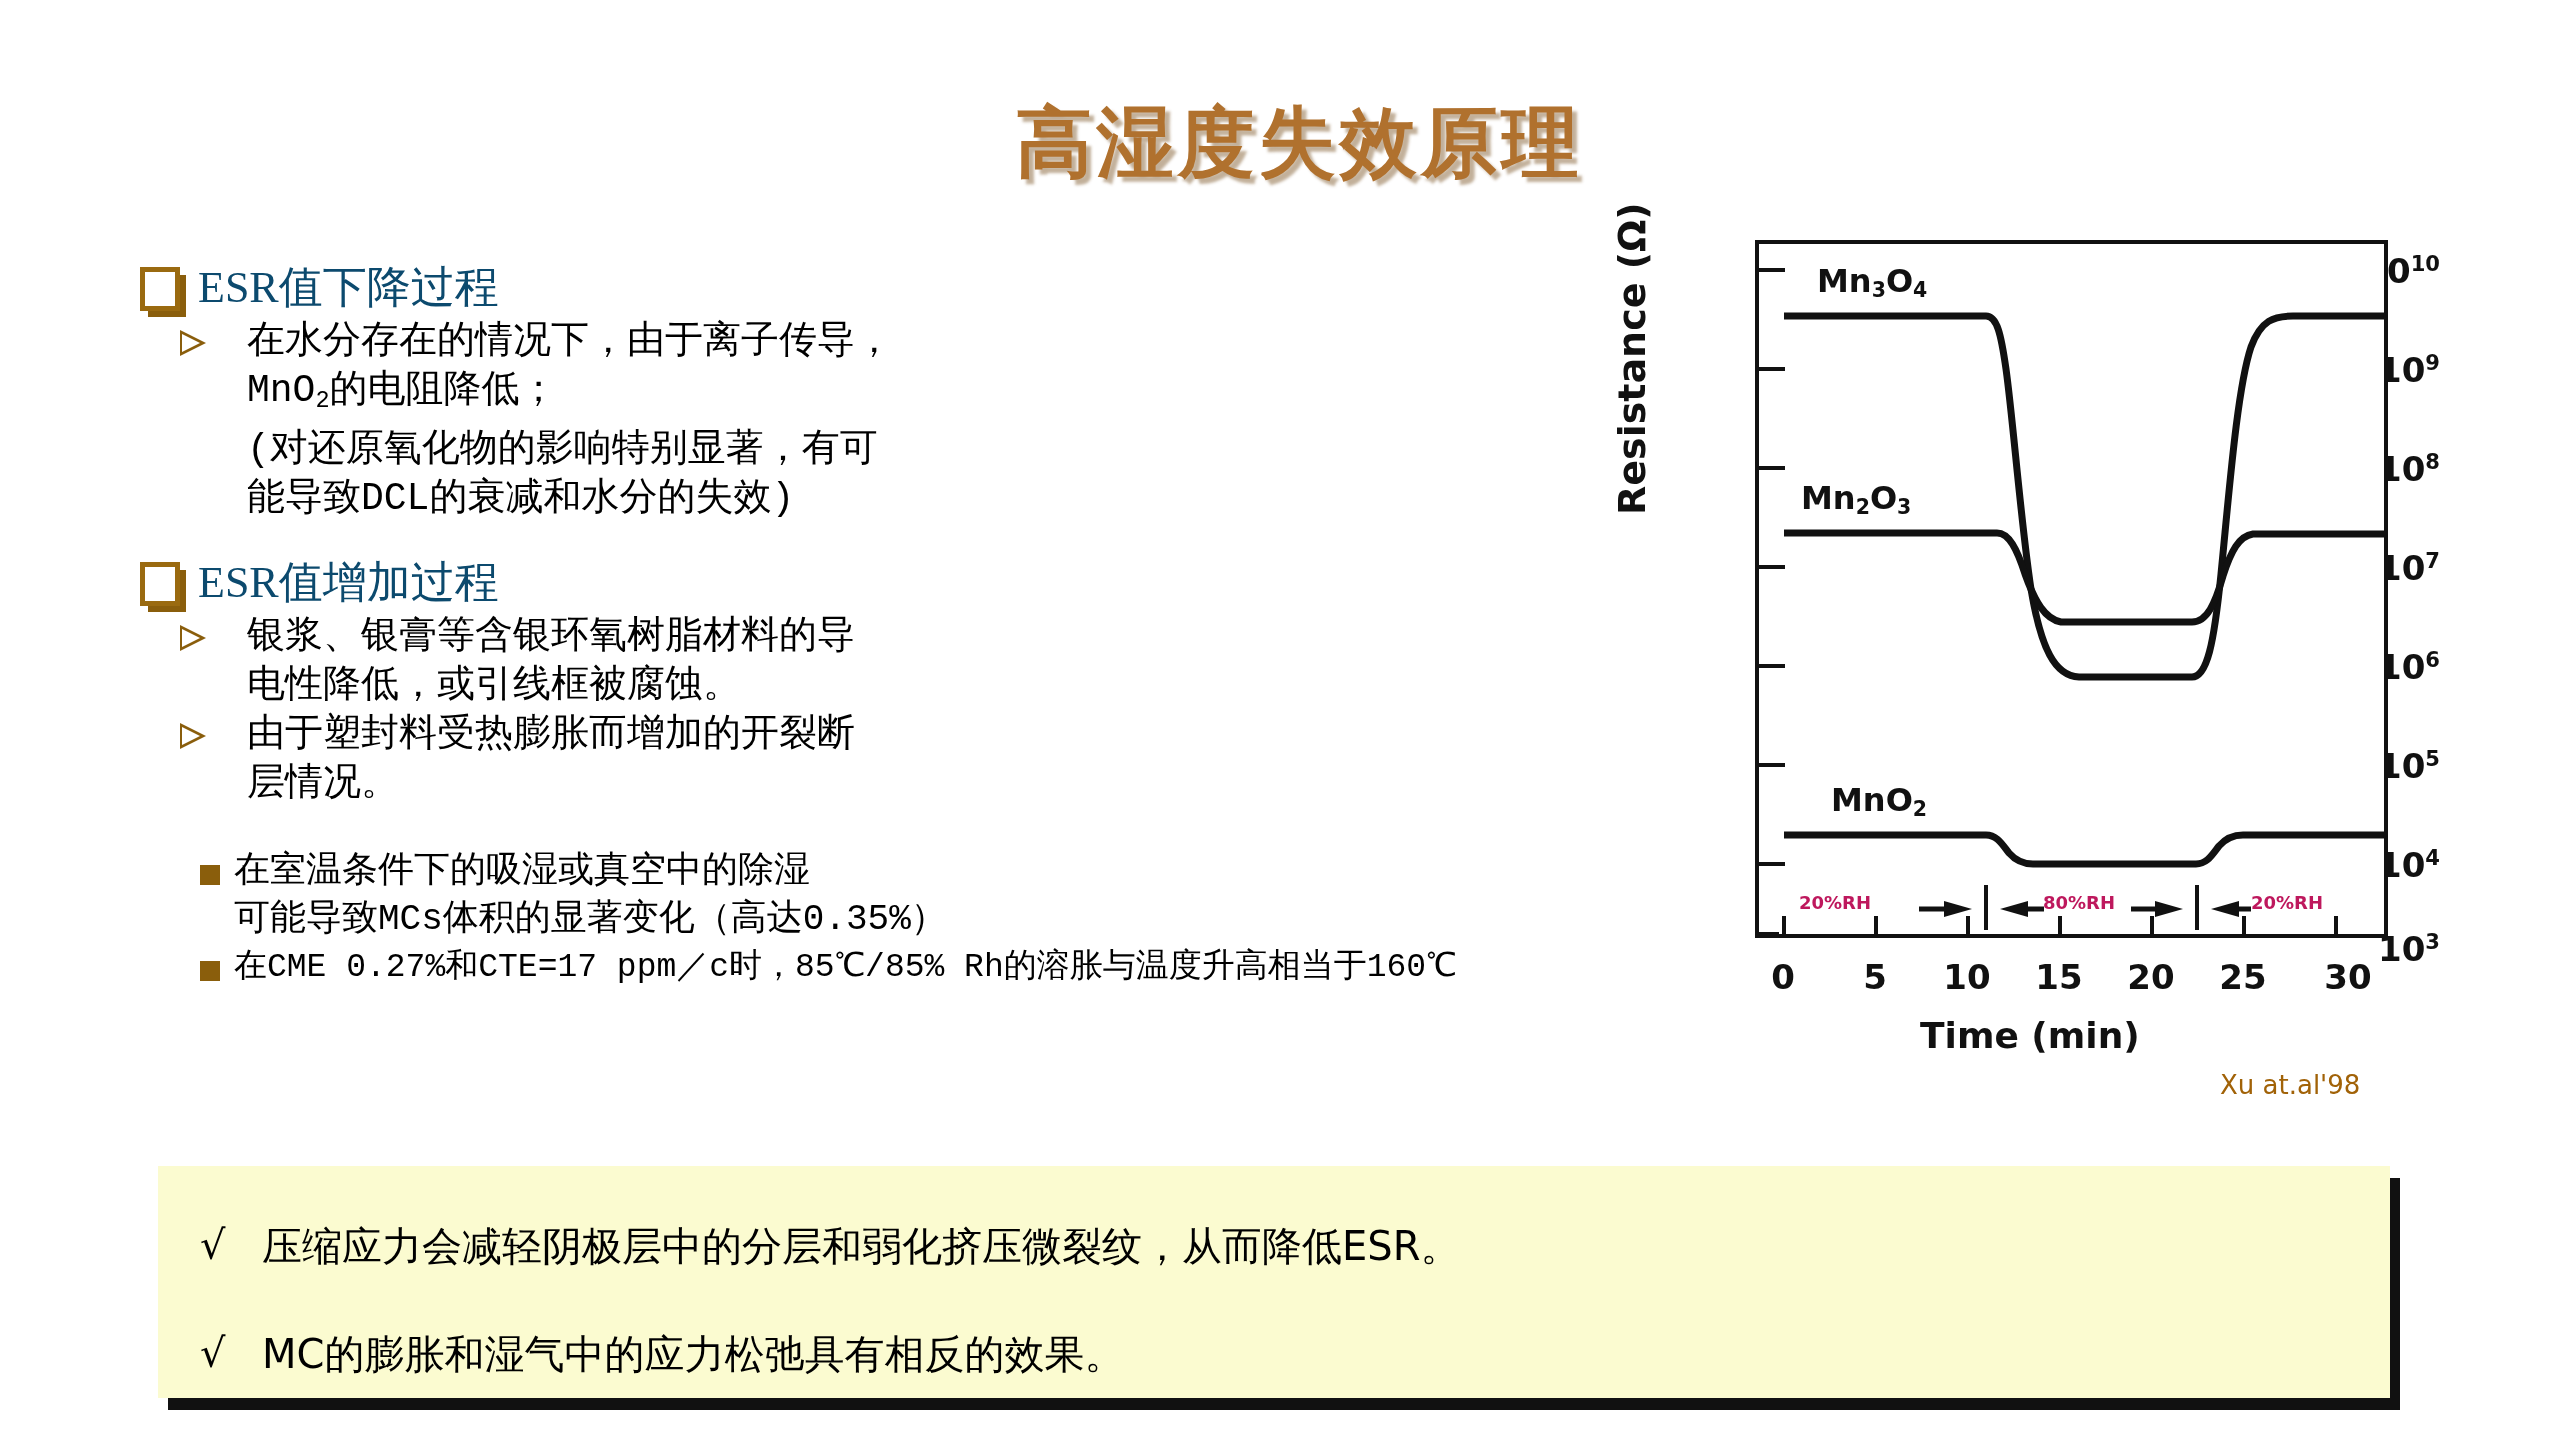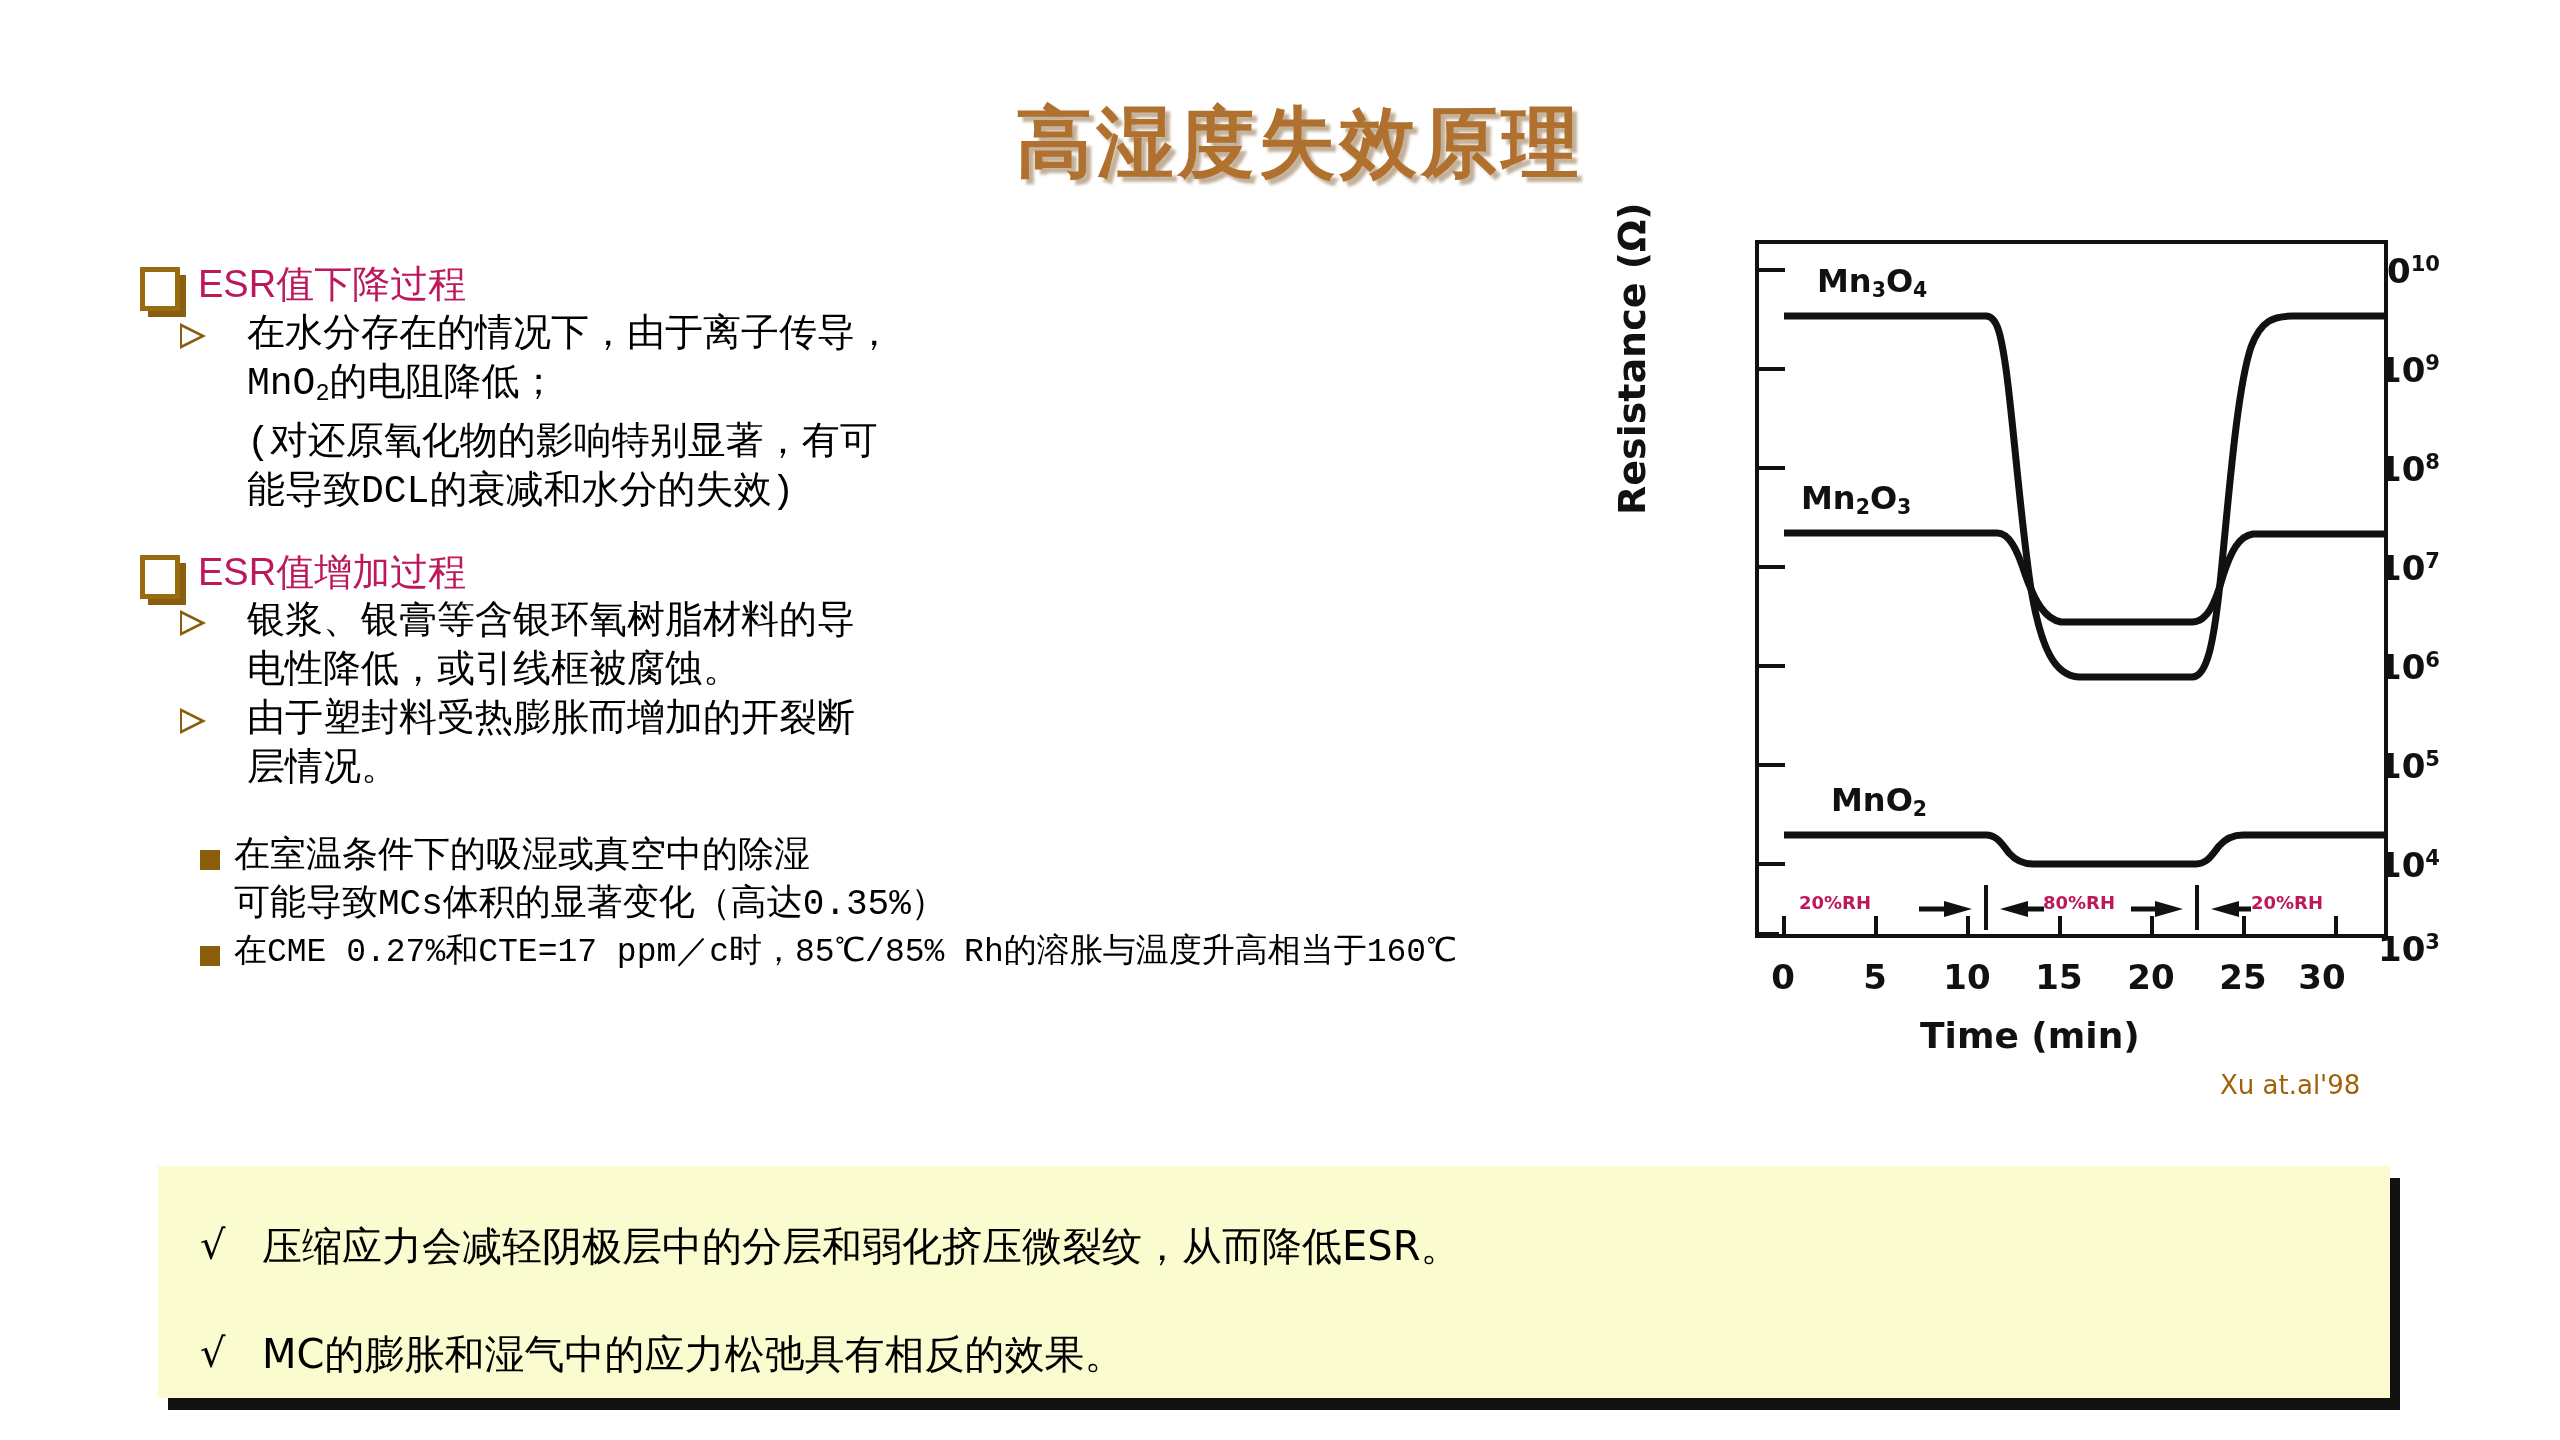--- a/index.html
+++ b/index.html
@@ -34,24 +34,24 @@
   .sq-bullet{
     position:absolute;left:0;top:5px;
     width:40px;height:44px;
     border:5px solid #9A6A10;
     background:#ffffff;
     box-shadow:7px 7px 0 -1px #8A5E0C;
     box-sizing:border-box;
   }
   .head-line{
     margin:0 0 2px 58px;
-    font-size:38px;
-    color:#be185d;
+    font-size:44px;
+    color:#0c4a6e;
     line-height:1.2;
-    font-family:Liberation Sans, sans-serif;
+    font-family:Liberation Serif, serif;
     white-space:nowrap;
   }
 
   .arrow-row{position:relative;margin:0 0 0 40px;}
   .arrow-ic{
     position:absolute;left:0;top:13px;
     width:0;height:0;
     border-top:13px solid transparent;
     border-bottom:13px solid transparent;
     border-left:26px solid #8A5E0C;
@@ -317,21 +317,21 @@
       <div class="rh-lbl" style="left:284px;top:648px;">80%RH</div>
       <div class="rh-lbl" style="left:492px;top:648px;">20%RH</div>
     </div>
 
     <div class="xtick" style="left:163px;">0</div>
     <div class="xtick" style="left:255px;">5</div>
     <div class="xtick" style="left:347px;">10</div>
     <div class="xtick" style="left:439px;">15</div>
     <div class="xtick" style="left:531px;">20</div>
     <div class="xtick" style="left:623px;">25</div>
-    <div class="xtick" style="left:702px;">30</div>
+    <div class="xtick" style="left:728px;">30</div>
 
     <div class="xlabel">Time (min)</div>
     <div class="credit">Xu at.al'98</div>
   </div>
 
   <div class="callout-shadow"></div>
   <div class="callout">
     <div class="co-row" style="margin-top:56px;">
       <span class="co-check">√</span>
       <div class="co-txt">压缩应力会减轻阴极层中的分层和弱化挤压微裂纹，从而降低ESR。</div>

